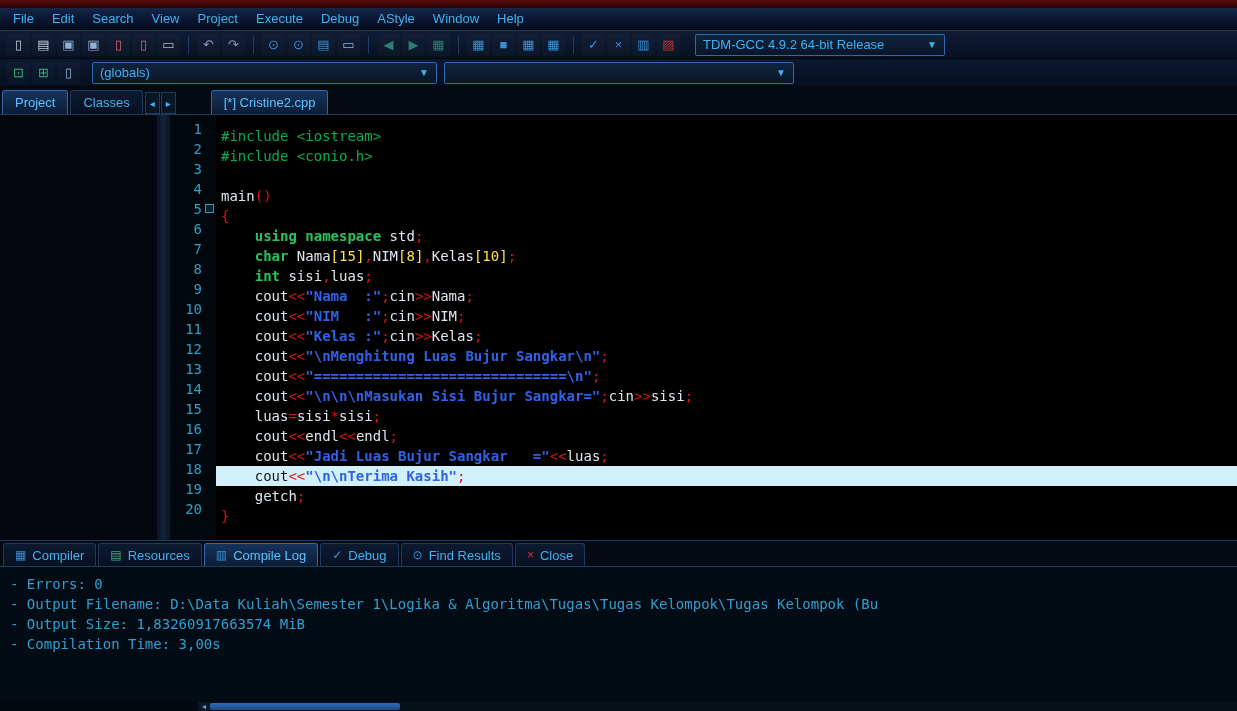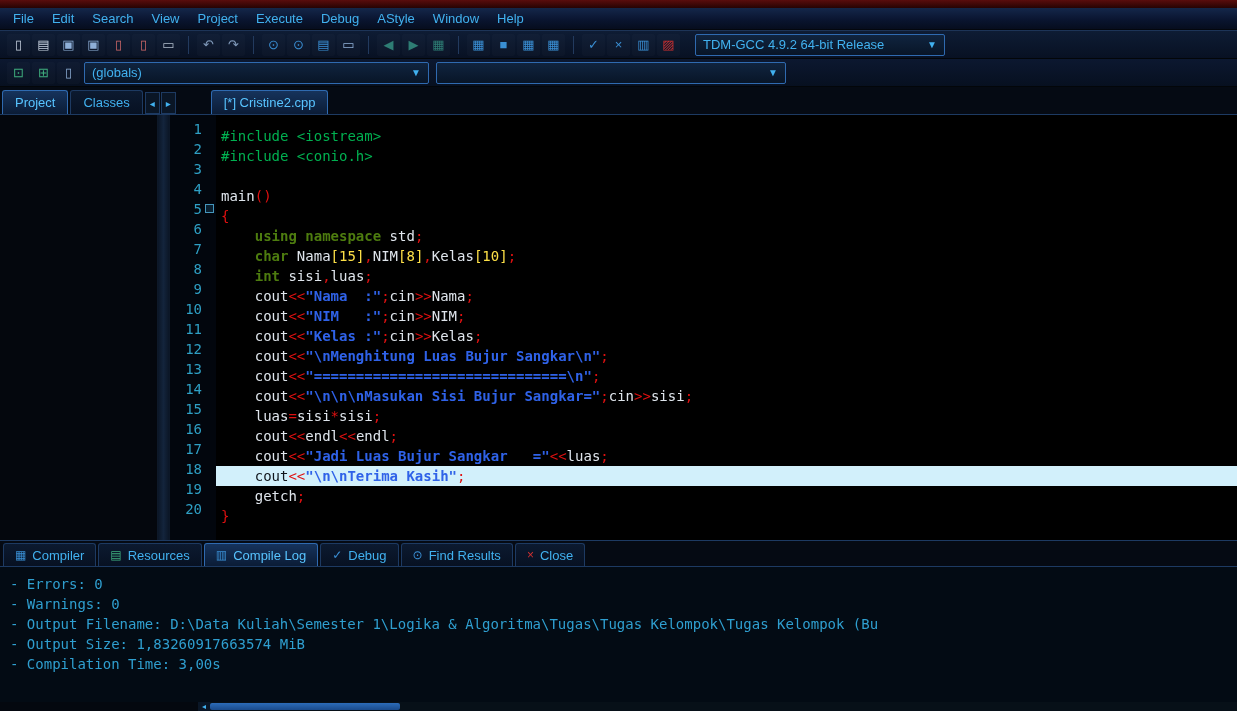--- a/index.html
+++ b/index.html
@@ -23,21 +23,21 @@
   .ticon { font-size:13px; line-height:1; }
   .tsep { width:1px; height:18px; background:#223a5e; margin:0 7px; flex:0 0 auto; }
   .combo { background:linear-gradient(#10243f,#081527); border:1px solid #2f6ab0; color:#41b1ef;
            font-size:13px; display:flex; align-items:center; padding:0 7px; height:22px; border-radius:2px; }
   .combo .arrow { margin-left:auto; font-size:10px; color:#41b1ef; padding-left:8px; }
   .compiler-combo { width:250px; margin-left:14px; }
 
   
   .toolbar2 { height:28px; flex:0 0 auto; display:flex; align-items:center; padding:0 6px; gap:3px;
               background:linear-gradient(#0c1830,#071020); border-bottom:1px solid #030609; }
-  .globals-combo { width:345px; }
+  .globals-combo { width:345px; margin-left:8px; }
   .members-combo { width:350px; margin-left:4px; }
 
   
   .tabsrow { height:28px; flex:0 0 auto; display:flex; align-items:flex-end; background:#050a13;
              border-bottom:1px solid #1d3a62; padding-left:2px; }
   .side-tab, .etab { height:24px; display:flex; align-items:center; padding:0 12px; font-size:13px;
              color:#41b1ef; background:linear-gradient(#0c1a30,#071122); border:1px solid #1d3a62;
              border-bottom:none; border-radius:3px 3px 0 0; margin-right:2px; }
   .side-tab.active, .etab.active { background:linear-gradient(#16335c,#0b1c36); color:#58c4ff; border-color:#2f6ab0; }
   .tab-scroll { width:15px; height:22px; display:flex; align-items:center; justify-content:center;
@@ -50,21 +50,21 @@
   .sidescroll { width:12px; flex:0 0 auto; background:linear-gradient(90deg,#0b1626,#13243c,#0b1626); border-right:1px solid #0d1828; }
   .editor { flex:1 1 auto; display:flex; background:#000; font-family:"DejaVu Sans Mono",monospace;
             font-size:14px; line-height:20px; min-width:0; }
   .gutter { width:46px; flex:0 0 auto; background:#02060d; color:#2e9fc4; padding-top:4px; }
   .gline { height:20px; text-align:right; padding-right:14px; position:relative; }
   .fold { position:absolute; right:2px; top:5px; width:9px; height:9px; border:1px solid #4596bc; background:#0a2030; }
   .codewrap { flex:1 1 auto; padding-top:11px; min-width:0; overflow:hidden; }
   .line { height:20px; white-space:pre; padding-left:5px; }
   .line.active { background:#d2f0fb; }
   .tok-pp  { color:#00b050; }
-  .tok-kw  { color:#4d7c0f; font-weight:bold;text-align:center; }
+  .tok-kw  { color:#22c55e; font-weight:bold;text-align:center; }
   .tok-id  { color:#dfe5ec; }
   .tok-str { color:#2f62e8; font-weight:bold; }
   .tok-pun { color:#e01010; }
   .tok-num { color:#fde047; }
   .line.active .tok-id, .line.active .tok-kw { color:#10151b; }
 
   
   .btabs { height:27px; flex:0 0 auto; display:flex; align-items:flex-end; background:#050a13;
            border-top:1px solid #1d3a62; border-bottom:1px solid #1d3a62; padding-left:3px; }
   .btab { height:23px; display:flex; align-items:center; gap:6px; padding:0 11px; font-size:13px;
@@ -302,21 +302,21 @@
         <span class="bticon" style="color: rgb(58, 143, 212);">⊙</span>
         <span class="btlabel">Find Results</span>
       </span>
       <span class="btab">
         <span class="bticon" style="color: rgb(208, 48, 48);">×</span>
         <span class="btlabel">Close</span>
       </span>
     </div>
 
   <div class="bottom">
-    <div class="log"><div class="log-line">- Errors: 0</div><div class="log-line">- Warnings: 0</div><div class="log-line">- Output Filename: D:\Data Kuliah\Semester 1\Logika &amp; Algoritma\Tugas\Tugas Kelompok\Tugas Kelompok (Bu</div><div class="log-line">- Output Size: 1,83260917663574 MiB</div><div class="log-line">- Compilation Time: 3,00s</div></div>
+    <div class="log"><div class="log-line">- Errors: 0</div><div class="log-line">- Output Filename: D:\Data Kuliah\Semester 1\Logika &amp; Algoritma\Tugas\Tugas Kelompok\Tugas Kelompok (Bu</div><div class="log-line">- Output Size: 1,83260917663574 MiB</div><div class="log-line">- Compilation Time: 3,00s</div></div>
   </div>
 
   <div class="hscroll">
     <span class="hs-arrow">◂</span>
     <span class="hs-track">
       <span class="hs-thumb"></span>
     </span>
   </div>
 
 </div>

